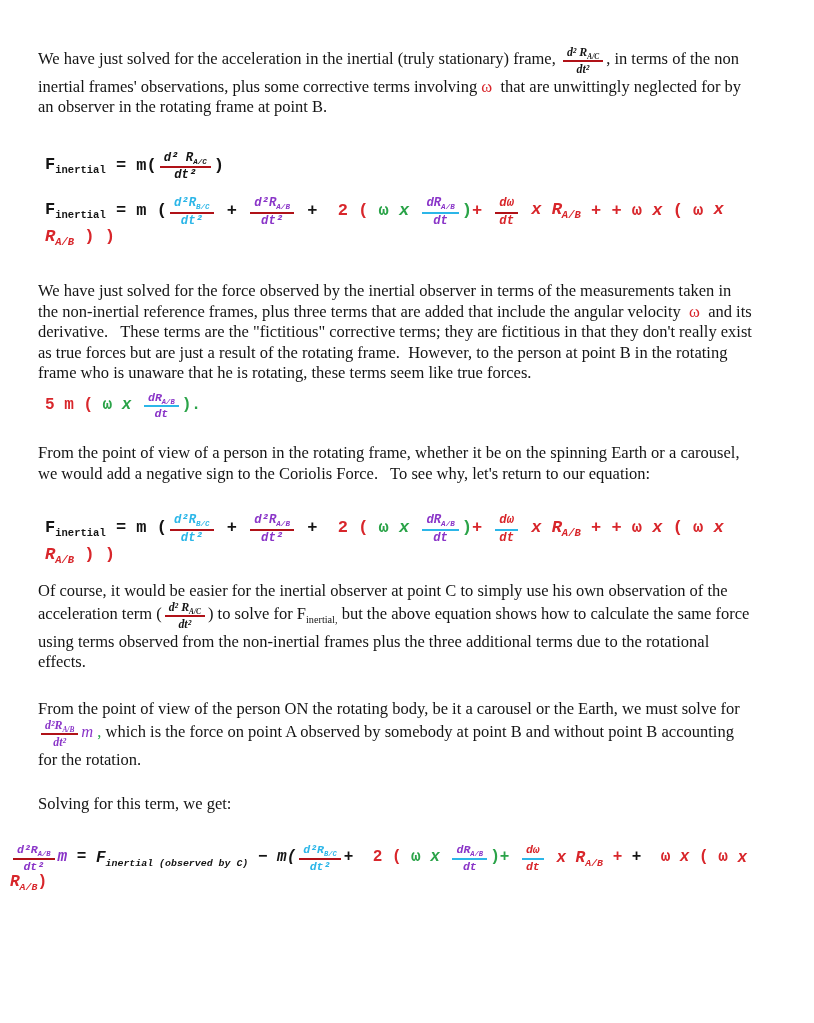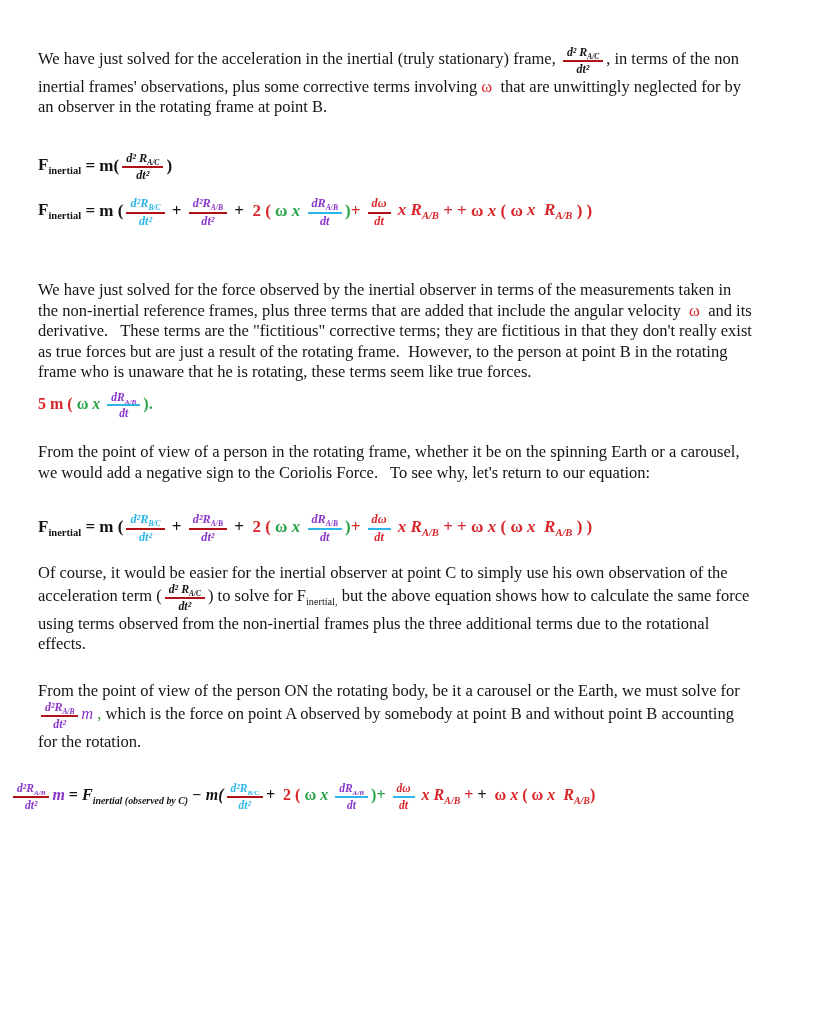--- a/index.html
+++ b/index.html
@@ -38,28 +38,29 @@
   .frac .num{display:block;padding:0 4px 1px 4px;}
   .frac .den{display:block;padding-top:1px;}
   .bar-red .num{border-bottom:2px solid var(--crimsonbar);}
   .bar-cyan .num{border-bottom:2px solid var(--cyan);}
   
   .eq{
     white-space:nowrap;
     font-size:17px;
     font-weight:600;
     line-height:1;
-    margin:0;
+    margin:7px;
+    font-family:Liberation Mono, monospace;
   }
   
   #p1{margin-top:2px;}
   #p2{margin-top:27px;}
   #eq1{margin-top:34px;}
   #eq2{margin-top:14px;}
-  #p3{margin-top:52px;}
+  #p3{margin-top:36px;}
   #p4{margin-top:20px;}
   #eq3{margin-top:8px;font-size:16px;}
   #p5{margin-top:22px;}
   #eq4{margin-top:30px;}
   #p6{margin-top:18px;}
   #p7{margin-top:26px;}
   #p8{margin-top:24px;}
   #eq5{margin-top:30px;margin-left:-28px;font-size:16px;}
 </style>
 </head>
@@ -68,14 +69,15 @@
 <main>
   <p class="para" id="p1"><span class="tk c-k">We have just solved for the acceleration in the inertial (truly stationary) frame, </span><span class="frac bar-red"><span class="num"><span class="tk c-k it">d² R<sub>A/C</sub></span></span><span class="den"><span class="tk c-k it">dt²</span></span></span><span class="tk c-k">, in terms of the non inertial frames' observations, plus some corrective terms involving </span><span class="tk c-red">ω</span><span class="tk c-k">  that are unwittingly neglected for by an observer in the rotating frame at point B.</span></p>
   <div class="eq" id="eq1"><span class="tk c-k">F<sub>inertial</sub></span><span class="tk c-k"> = m(</span><span class="frac bar-red"><span class="num"><span class="tk c-k it">d² R<sub>A/C</sub></span></span><span class="den"><span class="tk c-k it">dt²</span></span></span><span class="tk c-k">)</span></div>
   <div class="eq" id="eq2"><span class="tk c-k">F<sub>inertial</sub></span><span class="tk c-k"> = m (</span><span class="frac bar-red"><span class="num"><span class="tk c-cyan it">d²R<sub>B/C</sub></span></span><span class="den"><span class="tk c-cyan it">dt²</span></span></span><span class="tk c-k"> + </span><span class="frac bar-red"><span class="num"><span class="tk c-purple it">d²R<sub>A/B</sub></span></span><span class="den"><span class="tk c-purple it">dt²</span></span></span><span class="tk c-k"> +  </span><span class="tk c-red bd">2 </span><span class="tk c-red">( </span><span class="tk c-green">ω </span><span class="tk c-green it">x </span><span class="frac bar-cyan"><span class="num"><span class="tk c-purple it">dR<sub>A/B</sub></span></span><span class="den"><span class="tk c-purple it">dt</span></span></span><span class="tk c-green">)</span><span class="tk c-red">+ </span><span class="frac bar-red"><span class="num"><span class="tk c-red it">dω</span></span><span class="den"><span class="tk c-red it">dt</span></span></span><span class="tk c-red it"> x R<sub>A/B</sub></span><span class="tk c-red"> + + </span><span class="tk c-red">ω </span><span class="tk c-red it">x </span><span class="tk c-red">( ω </span><span class="tk c-red it">x  R<sub>A/B</sub></span><span class="tk c-red"> ) )</span></div>
   <p class="para" id="p3"><span class="tk c-k">We have just solved for the force observed by the inertial observer in terms of the measurements taken in the non-inertial reference frames, plus three terms that are added that include the angular velocity  </span><span class="tk c-red">ω</span><span class="tk c-k">  and its derivative.   These terms are the "fictitious" corrective terms; they are fictitious in that they don't really exist as true forces but are just a result of the rotating frame.  However, to the person at point B in the rotating frame who is unaware that he is rotating, these terms seem like true forces.</span></p>
   <div class="eq" id="eq3"><span class="tk c-red bd">5 m </span><span class="tk c-red">( </span><span class="tk c-green">ω </span><span class="tk c-green it">x </span><span class="frac bar-cyan"><span class="num"><span class="tk c-purple it">dR<sub>A/B</sub></span></span><span class="den"><span class="tk c-purple it">dt</span></span></span><span class="tk c-green">).</span></div>
   <p class="para" id="p5"><span class="tk c-k">From the point of view of a person in the rotating frame, whether it be on the spinning Earth or a carousel, we would add a negative sign to the Coriolis Force.   To see why, let's return to our equation:</span></p>
   <div class="eq" id="eq4"><span class="tk c-k">F<sub>inertial</sub></span><span class="tk c-k"> = m (</span><span class="frac bar-red"><span class="num"><span class="tk c-cyan it">d²R<sub>B/C</sub></span></span><span class="den"><span class="tk c-cyan it">dt²</span></span></span><span class="tk c-k"> + </span><span class="frac bar-red"><span class="num"><span class="tk c-purple it">d²R<sub>A/B</sub></span></span><span class="den"><span class="tk c-purple it">dt²</span></span></span><span class="tk c-k"> +  </span><span class="tk c-red bd">2 </span><span class="tk c-red">( </span><span class="tk c-green">ω </span><span class="tk c-green it">x </span><span class="frac bar-cyan"><span class="num"><span class="tk c-purple it">dR<sub>A/B</sub></span></span><span class="den"><span class="tk c-purple it">dt</span></span></span><span class="tk c-green">)</span><span class="tk c-red">+ </span><span class="frac bar-cyan"><span class="num"><span class="tk c-red it">dω</span></span><span class="den"><span class="tk c-red it">dt</span></span></span><span class="tk c-red it"> x R<sub>A/B</sub></span><span class="tk c-red"> + + </span><span class="tk c-red">ω </span><span class="tk c-red it">x </span><span class="tk c-red">( ω </span><span class="tk c-red it">x  R<sub>A/B</sub></span><span class="tk c-red"> ) )</span></div>
   <p class="para" id="p6"><span class="tk c-k">Of course, it would be easier for the inertial observer at point C to simply use his own observation of the acceleration term (</span><span class="frac bar-red"><span class="num"><span class="tk c-k it">d² R<sub>A/C</sub></span></span><span class="den"><span class="tk c-k it">dt²</span></span></span><span class="tk c-k">) to solve for F</span><span class="tk c-k"><sub>inertial,</sub></span><span class="tk c-k"> but the above equation shows how to calculate the same force using terms observed from the non-inertial frames plus the three additional terms due to the rotational effects.</span></p>
   <p class="para" id="p7"><span class="tk c-k">From the point of view of the person ON the rotating body, be it a carousel or the Earth, we must solve for </span><span class="frac bar-red"><span class="num"><span class="tk c-purple it">d²R<sub>A/B</sub></span></span><span class="den"><span class="tk c-purple it">dt²</span></span></span><span class="tk c-purple it">m</span><span class="tk c-green"> , </span><span class="tk c-k">which is the force on point A observed by somebody at point B and without point B accounting for the rotation.</span></p>
+  <p class="para" id="p8"><span class="tk c-k">Solving for this term, we get:</span></p>
   <div class="eq" id="eq5"><span class="frac bar-red"><span class="num"><span class="tk c-purple it">d²R<sub>A/B</sub></span></span><span class="den"><span class="tk c-purple it">dt²</span></span></span><span class="tk c-purple it">m</span><span class="tk c-k"> = </span><span class="tk c-k it">F<sub>inertial (observed by C)</sub></span><span class="tk c-k it"> − m(</span><span class="frac bar-red"><span class="num"><span class="tk c-cyan it">d²R<sub>B/C</sub></span></span><span class="den"><span class="tk c-cyan it">dt²</span></span></span><span class="tk c-k">+  </span><span class="tk c-red bd">2 </span><span class="tk c-red">( </span><span class="tk c-green">ω </span><span class="tk c-green it">x </span><span class="frac bar-cyan"><span class="num"><span class="tk c-purple it">dR<sub>A/B</sub></span></span><span class="den"><span class="tk c-purple it">dt</span></span></span><span class="tk c-green">)</span><span class="tk c-green">+ </span><span class="frac bar-cyan"><span class="num"><span class="tk c-red it">dω</span></span><span class="den"><span class="tk c-red it">dt</span></span></span><span class="tk c-red it"> x R<sub>A/B</sub></span><span class="tk c-red"> + </span><span class="tk c-k">+ </span><span class="tk c-red"> ω </span><span class="tk c-red it">x </span><span class="tk c-red">( ω </span><span class="tk c-red it">x  R<sub>A/B</sub></span><span class="tk c-red">)</span></div>
 </main>
 
 </body></html>

